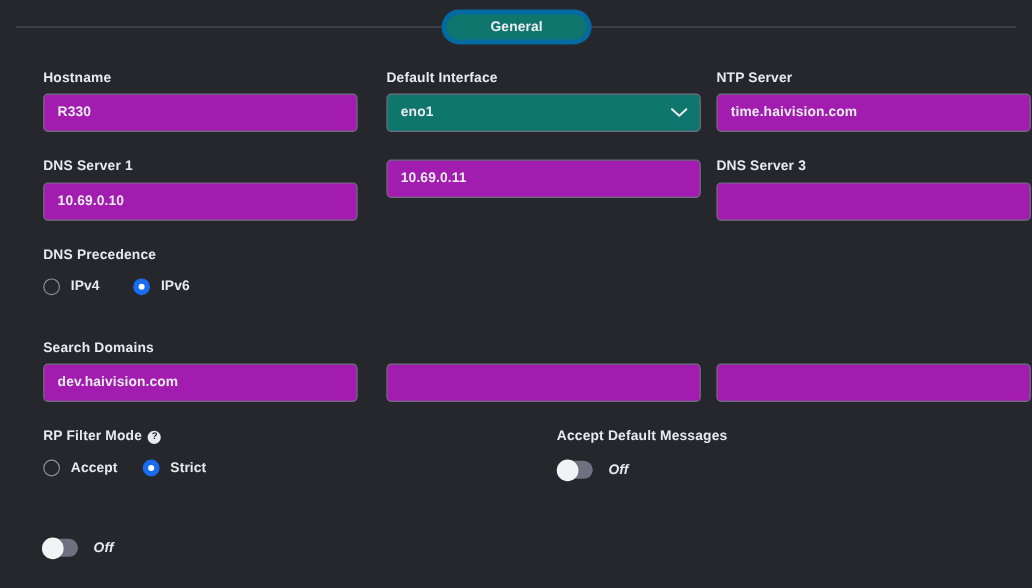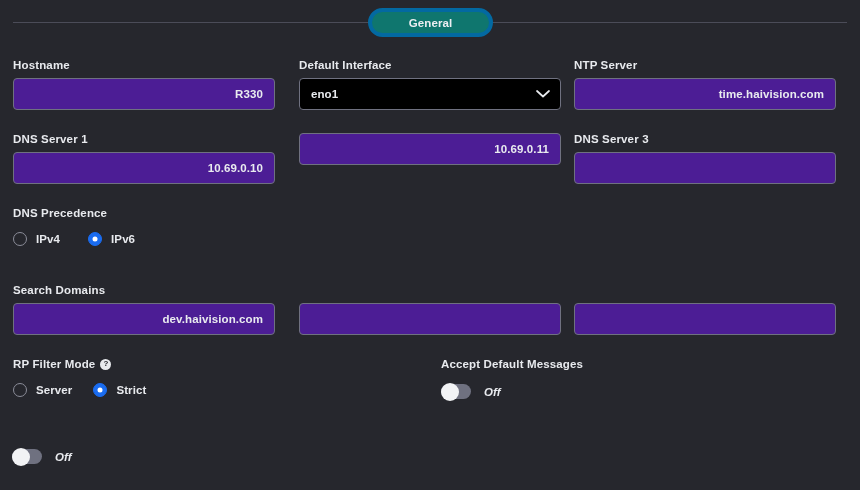--- a/index.html
+++ b/index.html
@@ -27,54 +27,53 @@
     background: #0f766e;
     color: #eceef2;
     font-size: 11.5px;
     font-weight: bold;
     display: flex; align-items: center; justify-content: center;
     letter-spacing: .1px;
   }
 
   
   .row { position: absolute; left: 0; width: 860px; }
-  .col { position: absolute; width: 262px; }
+  .col { position: absolute; width: 262px; margin-left: 23px; }
   .c1 { left: 13px; }
   .c2 { left: 299px; }
   .c3 { left: 574px; }
 
   .field-label {
     color: #e8eaee;
     font-size: 11.5px;
     font-weight: bold;
     letter-spacing: .15px;
     margin-bottom: 7px;
     display: flex; align-items: center; gap: 5px;
     white-space: nowrap;
   }
 
   .input-box {
     width: 262px; height: 32px;
-    background: #4c1d95;
+    background: #a21caf;
     border: 1px solid #6f7180;
     border-radius: 4px;
     color: #e9ebef;
     font-size: 11.5px;
     font-family: "Liberation Sans", sans-serif;
     font-weight: bold;
     padding: 0 11px;
     letter-spacing: .1px;
-    text-align: right;
   }
   .input-box::placeholder { color: #6f7180; }
 
   .select-wrap { position: relative; width: 262px; height: 32px; }
   .select-box {
     width: 262px; height: 32px;
-    background: #000000;
+    background: #0f766e;
     border: 1px solid #6f7180;
     border-radius: 4px;
     color: #e9ebef;
     font-size: 11.5px;
     font-weight: bold;
     padding: 0 32px 0 11px;
     display: flex; align-items: center;
     cursor: pointer;
     letter-spacing: .1px;
   }
@@ -213,21 +212,21 @@
 
   <div class="row" style="top:358px;">
     <div class="col c1" style="width:280px;">
       <div class="field-label">
         <span>RP Filter Mode</span>
         <span class="help-icon">?</span>
       </div>
       <div class="radio-group" style="margin-top:13px;">
         <div class="radio-item">
           <span class="radio"></span>
-          <span class="radio-label">Server</span>
+          <span class="radio-label">Accept</span>
         </div>
         <div class="radio-item" style="margin-left:21px;">
           <span class="radio on"></span>
           <span class="radio-label">Strict</span>
         </div>
       </div>
     </div>
 
     <div class="col" style="left:441px; width:300px;">
       <div class="field-label">Accept Default Messages</div>

